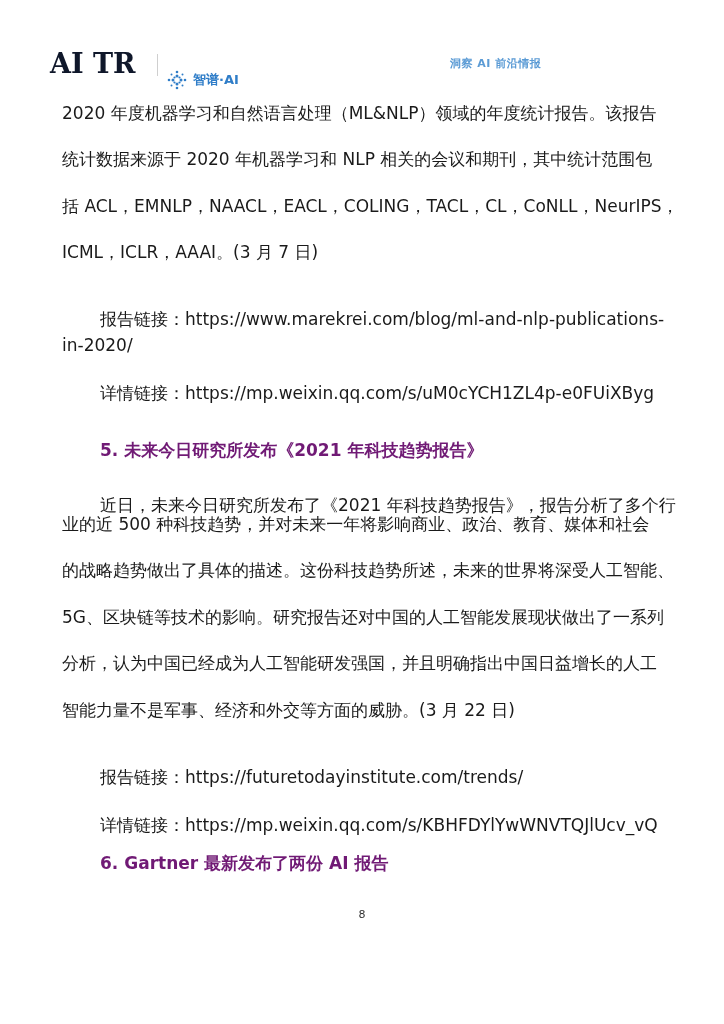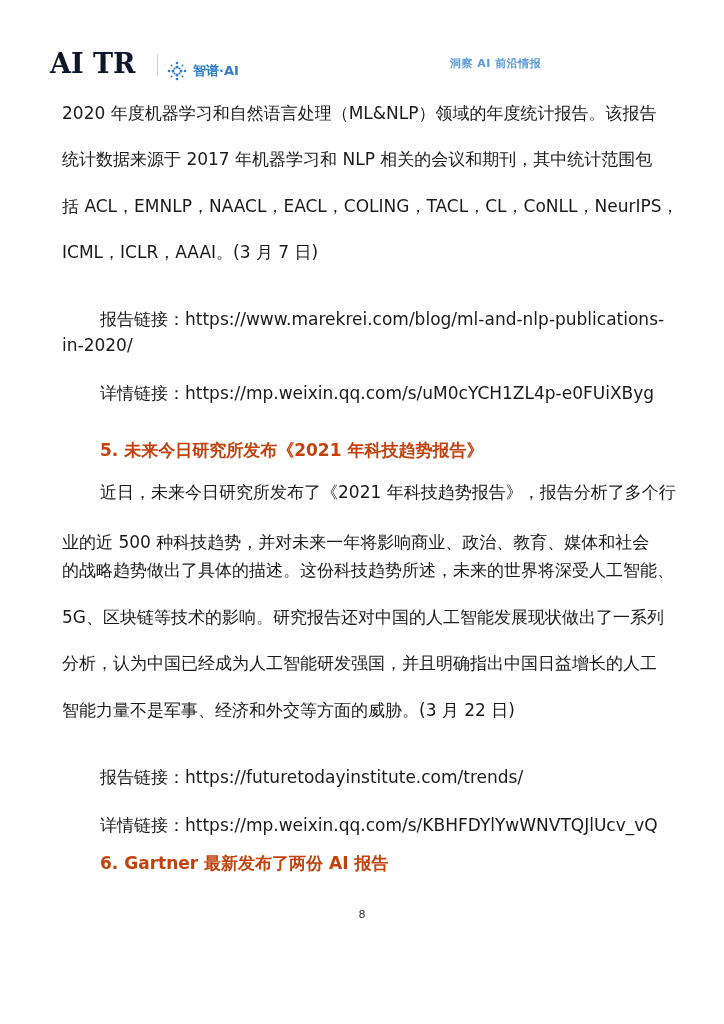--- a/index.html
+++ b/index.html
@@ -2,29 +2,29 @@
 <html><head>
 <meta charset="utf-8">
 <style>
   html, body { margin: 0; padding: 0; background: #ffffff; }
   body { width: 724px; height: 1024px; position: relative; overflow: hidden;
          font-family: "DejaVu Sans", "Liberation Sans", sans-serif; color: #1a1a1a; }
   .header { position: absolute; left: 0; top: 0; width: 724px; height: 90px; }
   .logo-aitr { position: absolute; left: 50px; top: 46px; font-family: "DejaVu Serif", "Liberation Serif", serif;
                font-weight: bold; font-size: 27px; color: #0f172a; letter-spacing: 0px; line-height: 36px; }
   .logo-divider { position: absolute; left: 157px; top: 54px; width: 1px; height: 22px; background: #cfcfcf; }
-  .logo-zhipu { position: absolute; left: 167px; top: 59px; height: 24px; display: flex; align-items: center; }
+  .logo-zhipu { position: absolute; left: 167px; top: 68px; height: 24px; display: flex; align-items: center; }
   .logo-zhipu svg { width: 20px; height: 20px; }
   .logo-zhipu-text { margin-left: 6px; font-size: 13px; font-weight: bold; color: #2f7dc8; line-height: 20px; }
   .header-tag { position: absolute; left: 450px; top: 53px; font-size: 11px; font-weight: bold; color: #5b9bd5;
                 line-height: 22px; letter-spacing: 0.5px; }
   .content { position: absolute; left: 62px; top: 90px; width: 600px; }
   .line { position: absolute; left: 0; white-space: nowrap; font-size: 17px; line-height: 24px; color: #1a1a1a; text-align: right; }
   .indent { left: 38px; margin-top: 20px; }
-  .heading { font-weight: bold; color: #c2410c; }
+  .heading { font-weight: bold; color: #701a75; }
   .page-num { position: absolute; left: 0; width: 724px; top: 908px; text-align: center; font-size: 11px; color: #333; }
 </style>
 </head>
 <body>
 
 <div class="header">
   <div class="logo-aitr">AI TR</div>
   <div class="logo-divider"></div>
   <div class="logo-zhipu">
     <svg viewBox="0 0 20 20">
@@ -47,37 +47,37 @@
           <circle cx="12.5" cy="12.5" r="1.1"></circle>
       </g>
     </svg>
     <span class="logo-zhipu-text">智谱·AI</span>
   </div>
   <div class="header-tag">洞察 AI 前沿情报</div>
 </div>
 
 <div class="content">
   <div class="line" style="top:11px">2020 年度机器学习和自然语言处理（ML&amp;NLP）领域的年度统计报告。该报告</div>
-  <div class="line" style="top:57px">统计数据来源于 2017 年机器学习和 NLP 相关的会议和期刊，其中统计范围包</div>
+  <div class="line" style="top:57px">统计数据来源于 2020 年机器学习和 NLP 相关的会议和期刊，其中统计范围包</div>
   <div class="line" style="top:104px">括 ACL，EMNLP，NAACL，EACL，COLING，TACL，CL，CoNLL，NeurIPS，</div>
   <div class="line" style="top:150px">ICML，ICLR，AAAI。(3 月 7 日)</div>
 
   <div class="line indent" style="top:197px">
     <span>报告链接：</span><span>https://www.marekrei.com/blog/ml-and-nlp-publications-</span>
   </div>
   <div class="line" style="top:243px">in-2020/</div>
 
   <div class="line indent" style="top:271px">
     <span>详情链接：</span><span>https://mp.weixin.qq.com/s/uM0cYCH1ZL4p-e0FUiXByg</span>
   </div>
 
   <div class="line indent heading" style="top:328px">5. 未来今日研究所发布《2021  年科技趋势报告》</div>
 
-  <div class="line indent" style="top:370px">近日，未来今日研究所发布了《2021  年科技趋势报告》，报告分析了多个行</div>
-  <div class="line" style="top:440px">业的近  500  种科技趋势，并对未来一年将影响商业、政治、教育、媒体和社会</div>
+  <div class="line indent" style="top:383px">近日，未来今日研究所发布了《2021  年科技趋势报告》，报告分析了多个行</div>
+  <div class="line" style="top:422px">业的近  500  种科技趋势，并对未来一年将影响商业、政治、教育、媒体和社会</div>
   <div class="line" style="top:468px">的战略趋势做出了具体的描述。这份科技趋势所述，未来的世界将深受人工智能、</div>
   <div class="line" style="top:515px">5G、区块链等技术的影响。研究报告还对中国的人工智能发展现状做出了一系列</div>
   <div class="line" style="top:561px">分析，认为中国已经成为人工智能研发强国，并且明确指出中国日益增长的人工</div>
   <div class="line" style="top:608px">智能力量不是军事、经济和外交等方面的威胁。(3 月 22 日)</div>
 
   <div class="line indent" style="top:655px">
     <span>报告链接：</span><span>https://futuretodayinstitute.com/trends/</span>
   </div>
   <div class="line indent" style="top:703px">
     <span>详情链接：</span><span>https://mp.weixin.qq.com/s/KBHFDYlYwWNVTQJlUcv_vQ</span>

